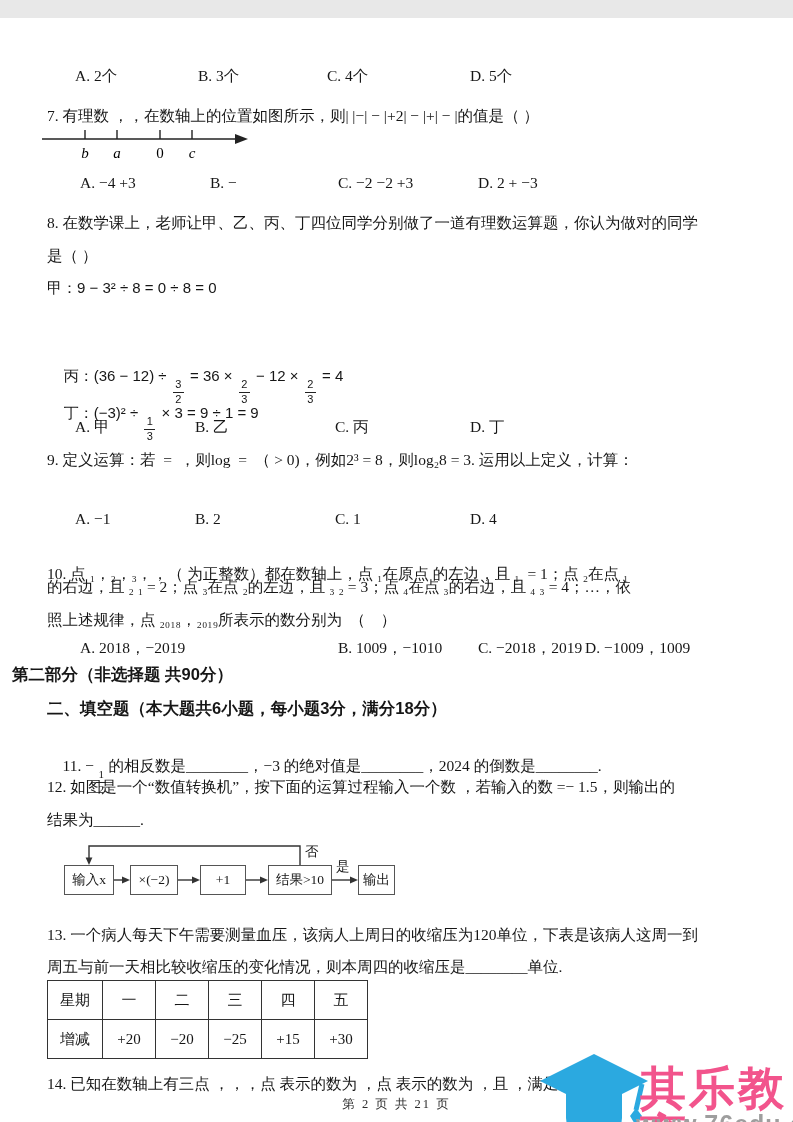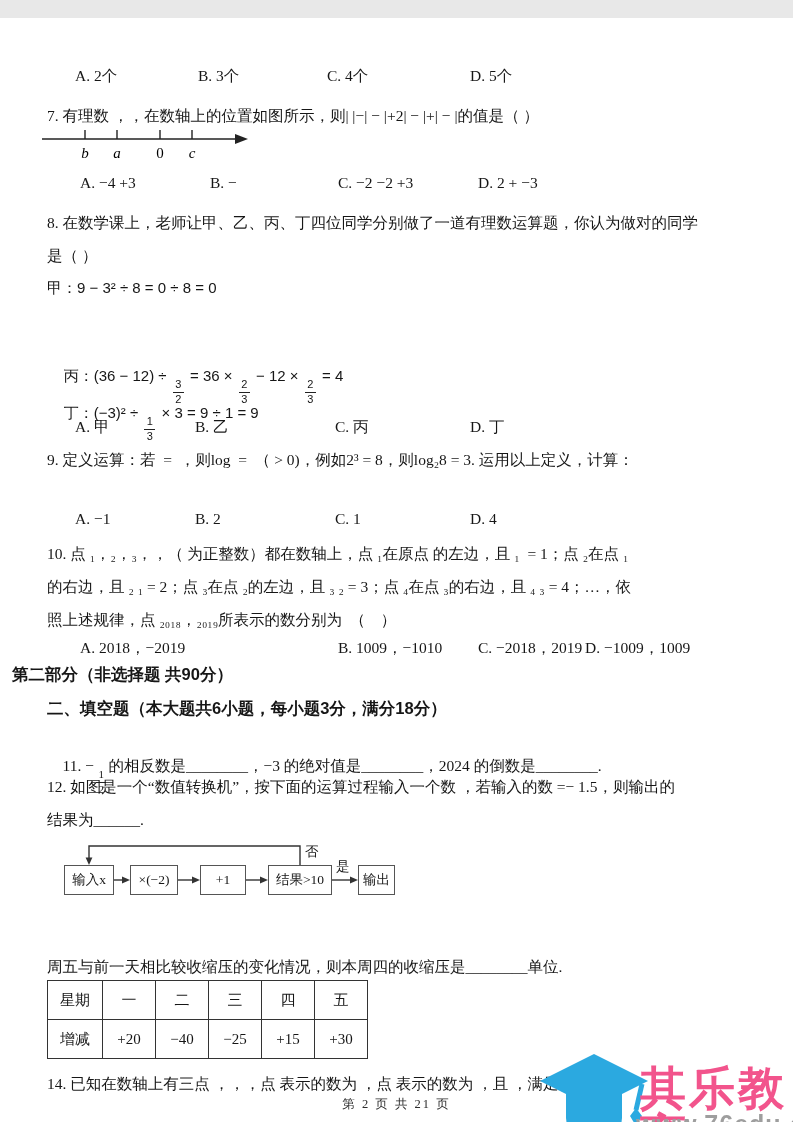--- a/index.html
+++ b/index.html
@@ -91,21 +91,21 @@
 
   <div class="row" style="top:430px">9. 定义运算：若  =  ，则log  =  （ &gt; 0)，例如2³ = 8，则log₂8 = 3. 运用以上定义，计算：</div>
 
   <div class="optrow" style="top:492px">
     <span class="opt" style="left:75px">A. −1</span>
     <span class="opt" style="left:195px">B. 2</span>
     <span class="opt" style="left:335px">C. 1</span>
     <span class="opt" style="left:470px">D. 4</span>
   </div>
 
-  <div class="row" style="top:524px">10. 点 ₁，₂，₃，，（ 为正整数）都在数轴上，点 ₁在原点 的左边，且 ₁  = 1；点 ₂在点 ₁</div>
+  <div class="row" style="top:544px">10. 点 ₁，₂，₃，，（ 为正整数）都在数轴上，点 ₁在原点 的左边，且 ₁  = 1；点 ₂在点 ₁</div>
   <div class="row" style="top:557px">的右边，且 ₂ ₁ = 2；点 ₃在点 ₂的左边，且 ₃ ₂ = 3；点 ₄在点 ₃的右边，且 ₄ ₃ = 4；…，依</div>
   <div class="row" style="top:590px">照上述规律，点 ₂₀₁₈，₂₀₁₉所表示的数分别为  （　）</div>
 
   <div class="optrow" style="top:620px">
     <span class="opt" style="left:80px">A. 2018，−2019</span>
     <span class="opt" style="left:338px">B. 1009，−1010</span>
     <span class="opt" style="left:478px">C. −2018，2019</span>
     <span class="opt" style="left:585px">D. −1009，1009</span>
   </div>
 
@@ -136,36 +136,37 @@
     </svg>
     <div class="fc-box" style="left:2px;width:50px">输入x</div>
     <div class="fc-box" style="left:68px;width:48px">×(−2)</div>
     <div class="fc-box" style="left:138px;width:46px">+1</div>
     <div class="fc-box" style="left:206px;width:64px">结果&gt;10</div>
     <div class="fc-box" style="left:296px;width:37px">输出</div>
     <div class="fc-label" style="left:243px;top:7px">否</div>
     <div class="fc-label" style="left:274px;top:22px">是</div>
   </div>
 
+  <div class="row" style="top:905px">13. 一个病人每天下午需要测量血压，该病人上周日的收缩压为120单位，下表是该病人这周一到</div>
   <div class="row" style="top:937px">周五与前一天相比较收缩压的变化情况，则本周四的收缩压是________单位.</div>
 
   <table class="q13">
     <tbody>
       <tr>
         <td class="c0">星期</td>
         <td>一</td>
         <td>二</td>
         <td>三</td>
         <td>四</td>
         <td>五</td>
       </tr>
       <tr>
         <td class="c0">增减</td>
         <td>+20</td>
-        <td>−40</td>
+        <td>−20</td>
         <td>−25</td>
         <td>+15</td>
         <td>+30</td>
       </tr>
     </tbody>
   </table>
 
   <div class="row" style="top:1054px">14. 已知在数轴上有三点 ，，，点 表示的数为 ，点 表示的数为 ，且 ，满足( )²−| − |=</div>
 
   <div class="footer">第 2 页 共 21 页</div>

